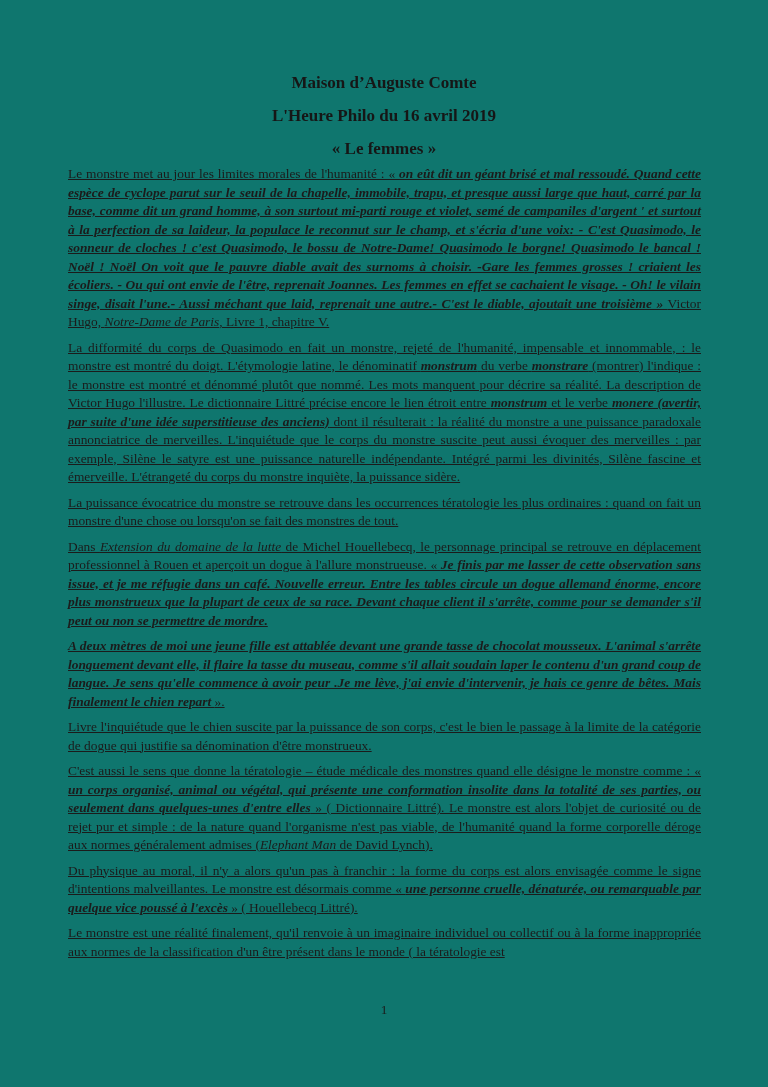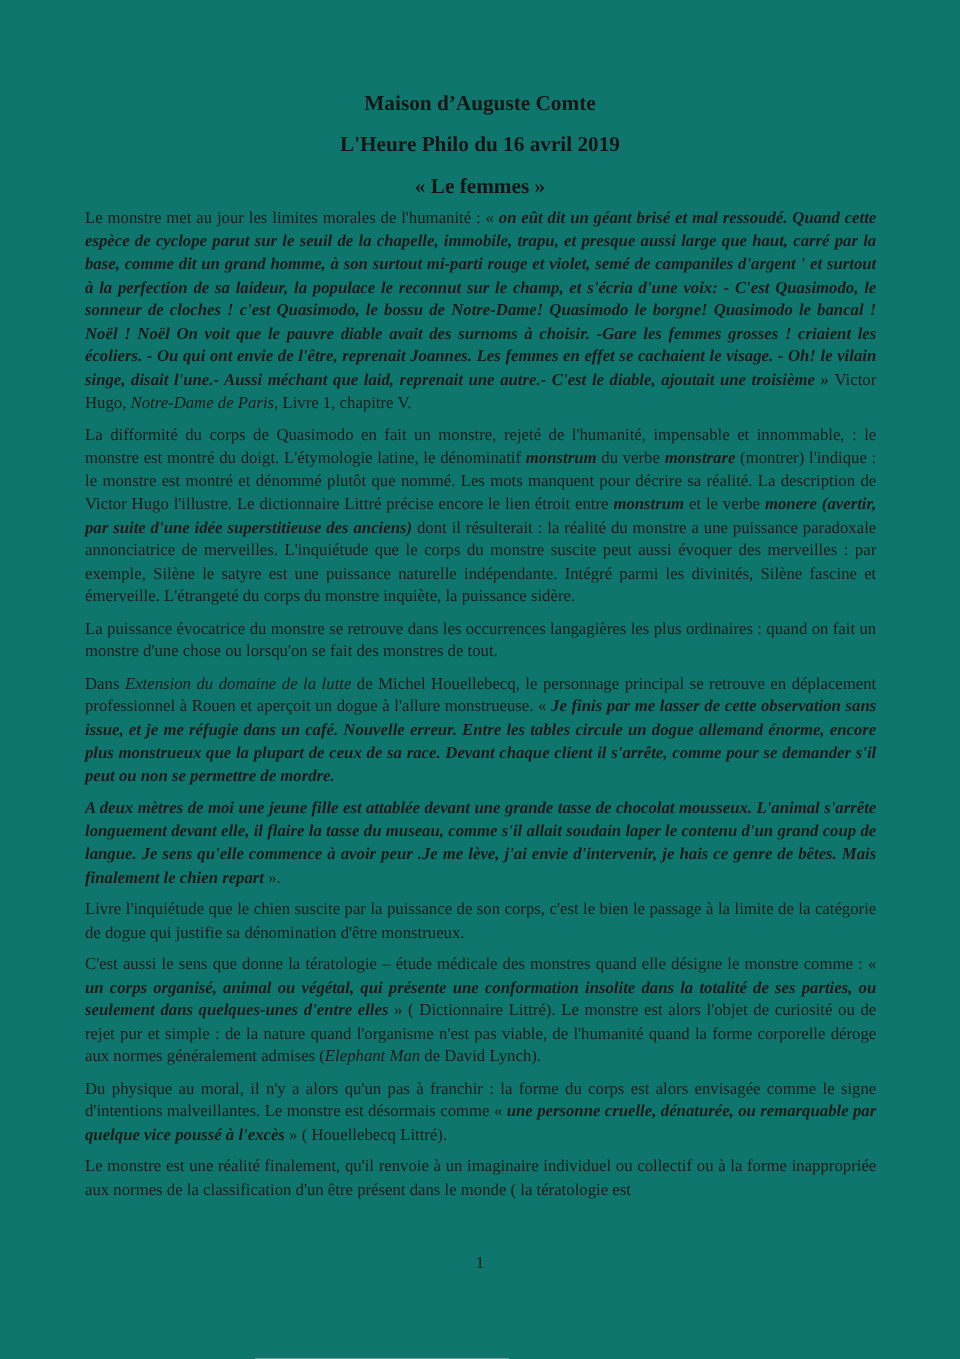--- a/index.html
+++ b/index.html
@@ -23,20 +23,21 @@
   .title-line { line-height: 20px; margin-bottom: 13px; }
   .body-text {
     position: absolute;
     left: 68px;
     top: 165px;
     width: 633px;
     font-size: 13.4px;
     line-height: 18.5px;
     text-align: justify;
     text-justify: inter-word;
+    text-decoration: underline;
   }
   .body-text p { margin: 0 0 7px 0; }
   .regular { font-style: normal; font-weight: normal; }
   .italic { font-style: italic; font-weight: normal; }
   .bold-italic { font-style: italic; font-weight: bold; }
   .page-number {
     position: absolute;
     top: 1002px;
     left: 0;
     width: 100%;
@@ -51,21 +52,21 @@
 <div class="sheet">
   <header class="titles">
     <div class="title-line">Maison d’Auguste Comte</div>
     <div class="title-line">L'Heure Philo du 16 avril 2019</div>
     <div class="title-line">« Le femmes »</div>
   </header>
 
   <main class="body-text">
       <p><span class="regular">Le monstre met au jour les limites morales de l'humanité : « </span><span class="bold-italic">on eût dit un géant brisé et mal ressoudé. Quand cette espèce de cyclope parut sur le seuil de la chapelle, immobile, trapu, et presque aussi large que haut, carré par la base, comme dit un grand homme, à son surtout mi-parti rouge et violet, semé de campaniles d'argent ' et surtout à la perfection de sa laideur, la populace le reconnut sur le champ, et s'écria d'une voix: - C'est Quasimodo, le sonneur de cloches ! c'est Quasimodo, le bossu de Notre-Dame! Quasimodo le borgne! Quasimodo le bancal ! Noël ! Noël On voit que le pauvre diable avait des surnoms à choisir. -Gare les femmes grosses ! criaient les écoliers. - Ou qui ont envie de l'être, reprenait Joannes. Les femmes en effet se cachaient le visage. - Oh! le vilain singe, disait l'une.- Aussi méchant que laid, reprenait une autre.- C'est le diable, ajoutait une troisième » </span><span class="regular">Victor Hugo, </span><span class="italic">Notre-Dame de Paris</span><span class="regular">, Livre 1, chapitre V.</span></p>
       <p><span class="regular">La difformité du corps de Quasimodo en fait un monstre, rejeté de l'humanité, impensable et innommable, : le monstre est montré du doigt. L'étymologie latine, le dénominatif </span><span class="bold-italic">monstrum</span><span class="regular"> du verbe </span><span class="bold-italic">monstrare</span><span class="regular"> (montrer) l'indique : le monstre est montré et dénommé plutôt que nommé. Les mots manquent pour décrire sa réalité. La description de Victor Hugo l'illustre. Le dictionnaire Littré précise encore le lien étroit entre </span><span class="bold-italic">monstrum</span><span class="regular"> et le verbe </span><span class="bold-italic">monere (avertir, par suite d'une idée superstitieuse des anciens)</span><span class="regular"> dont il résulterait : la réalité du monstre a une puissance paradoxale annonciatrice de merveilles. L'inquiétude que le corps du monstre suscite peut aussi évoquer des merveilles : par exemple, Silène le satyre est une puissance naturelle indépendante. Intégré parmi les divinités, Silène fascine et émerveille. L'étrangeté du corps du monstre inquiète, la puissance sidère.</span></p>
-      <p><span class="regular">La puissance évocatrice du monstre se retrouve dans les occurrences langagières les plus ordinaires : quand on fait un monstre d'une chose ou lorsqu'on se fait des monstres de tout.</span></p>
+      <p><span class="regular">La puissance évocatrice du monstre se retrouve dans les occurrences tératologie les plus ordinaires : quand on fait un monstre d'une chose ou lorsqu'on se fait des monstres de tout.</span></p>
       <p><span class="regular">Dans </span><span class="italic">Extension du domaine de la lutte</span><span class="regular"> de Michel Houellebecq, le personnage principal se retrouve en déplacement professionnel à Rouen et aperçoit un dogue à l'allure monstrueuse. « </span><span class="bold-italic">Je finis par me lasser de cette observation sans issue, et je me réfugie dans un café. Nouvelle erreur. Entre les tables circule un dogue allemand énorme, encore plus monstrueux que la plupart de ceux de sa race. Devant chaque client il s'arrête, comme pour se demander s'il peut ou non se permettre de mordre.</span></p>
       <p><span class="bold-italic">A deux mètres de moi une jeune fille est attablée devant une grande tasse de chocolat mousseux. L'animal s'arrête longuement devant elle, il flaire la tasse du museau, comme s'il allait soudain laper le contenu d'un grand coup de langue. Je sens qu'elle commence à avoir peur .Je me lève, j'ai envie d'intervenir, je hais ce genre de bêtes. Mais finalement le chien repart </span><span class="regular">».</span></p>
       <p><span class="regular">Livre l'inquiétude que le chien suscite par la puissance de son corps, c'est le bien le passage à la limite de la catégorie de dogue qui justifie sa dénomination d'être monstrueux.</span></p>
       <p><span class="regular">C'est aussi le sens que donne la tératologie – étude médicale des monstres quand elle désigne le monstre comme : « </span><span class="bold-italic">un corps organisé, animal ou végétal, qui présente une conformation insolite dans la totalité de ses parties, ou seulement dans quelques-unes d'entre elles</span><span class="regular"> » ( Dictionnaire Littré). Le monstre est alors l'objet de curiosité ou de rejet pur et simple : de la nature quand l'organisme n'est pas viable, de l'humanité quand la forme corporelle déroge aux normes généralement admises (</span><span class="italic">Elephant Man</span><span class="regular"> de David Lynch).</span></p>
       <p><span class="regular">Du physique au moral, il n'y a alors qu'un pas à franchir : la forme du corps est alors envisagée comme le signe d'intentions malveillantes. Le monstre est désormais comme « </span><span class="bold-italic">une personne cruelle, dénaturée, ou remarquable par quelque vice poussé à l'excès</span><span class="regular"> » ( Houellebecq Littré).</span></p>
       <p><span class="regular">Le monstre est une réalité finalement, qu'il renvoie à un imaginaire individuel ou collectif ou à la forme inappropriée aux normes de la classification d'un être présent dans le monde ( la tératologie est</span></p>
     </main>
 
   <footer class="page-number">1</footer>
 </div>

